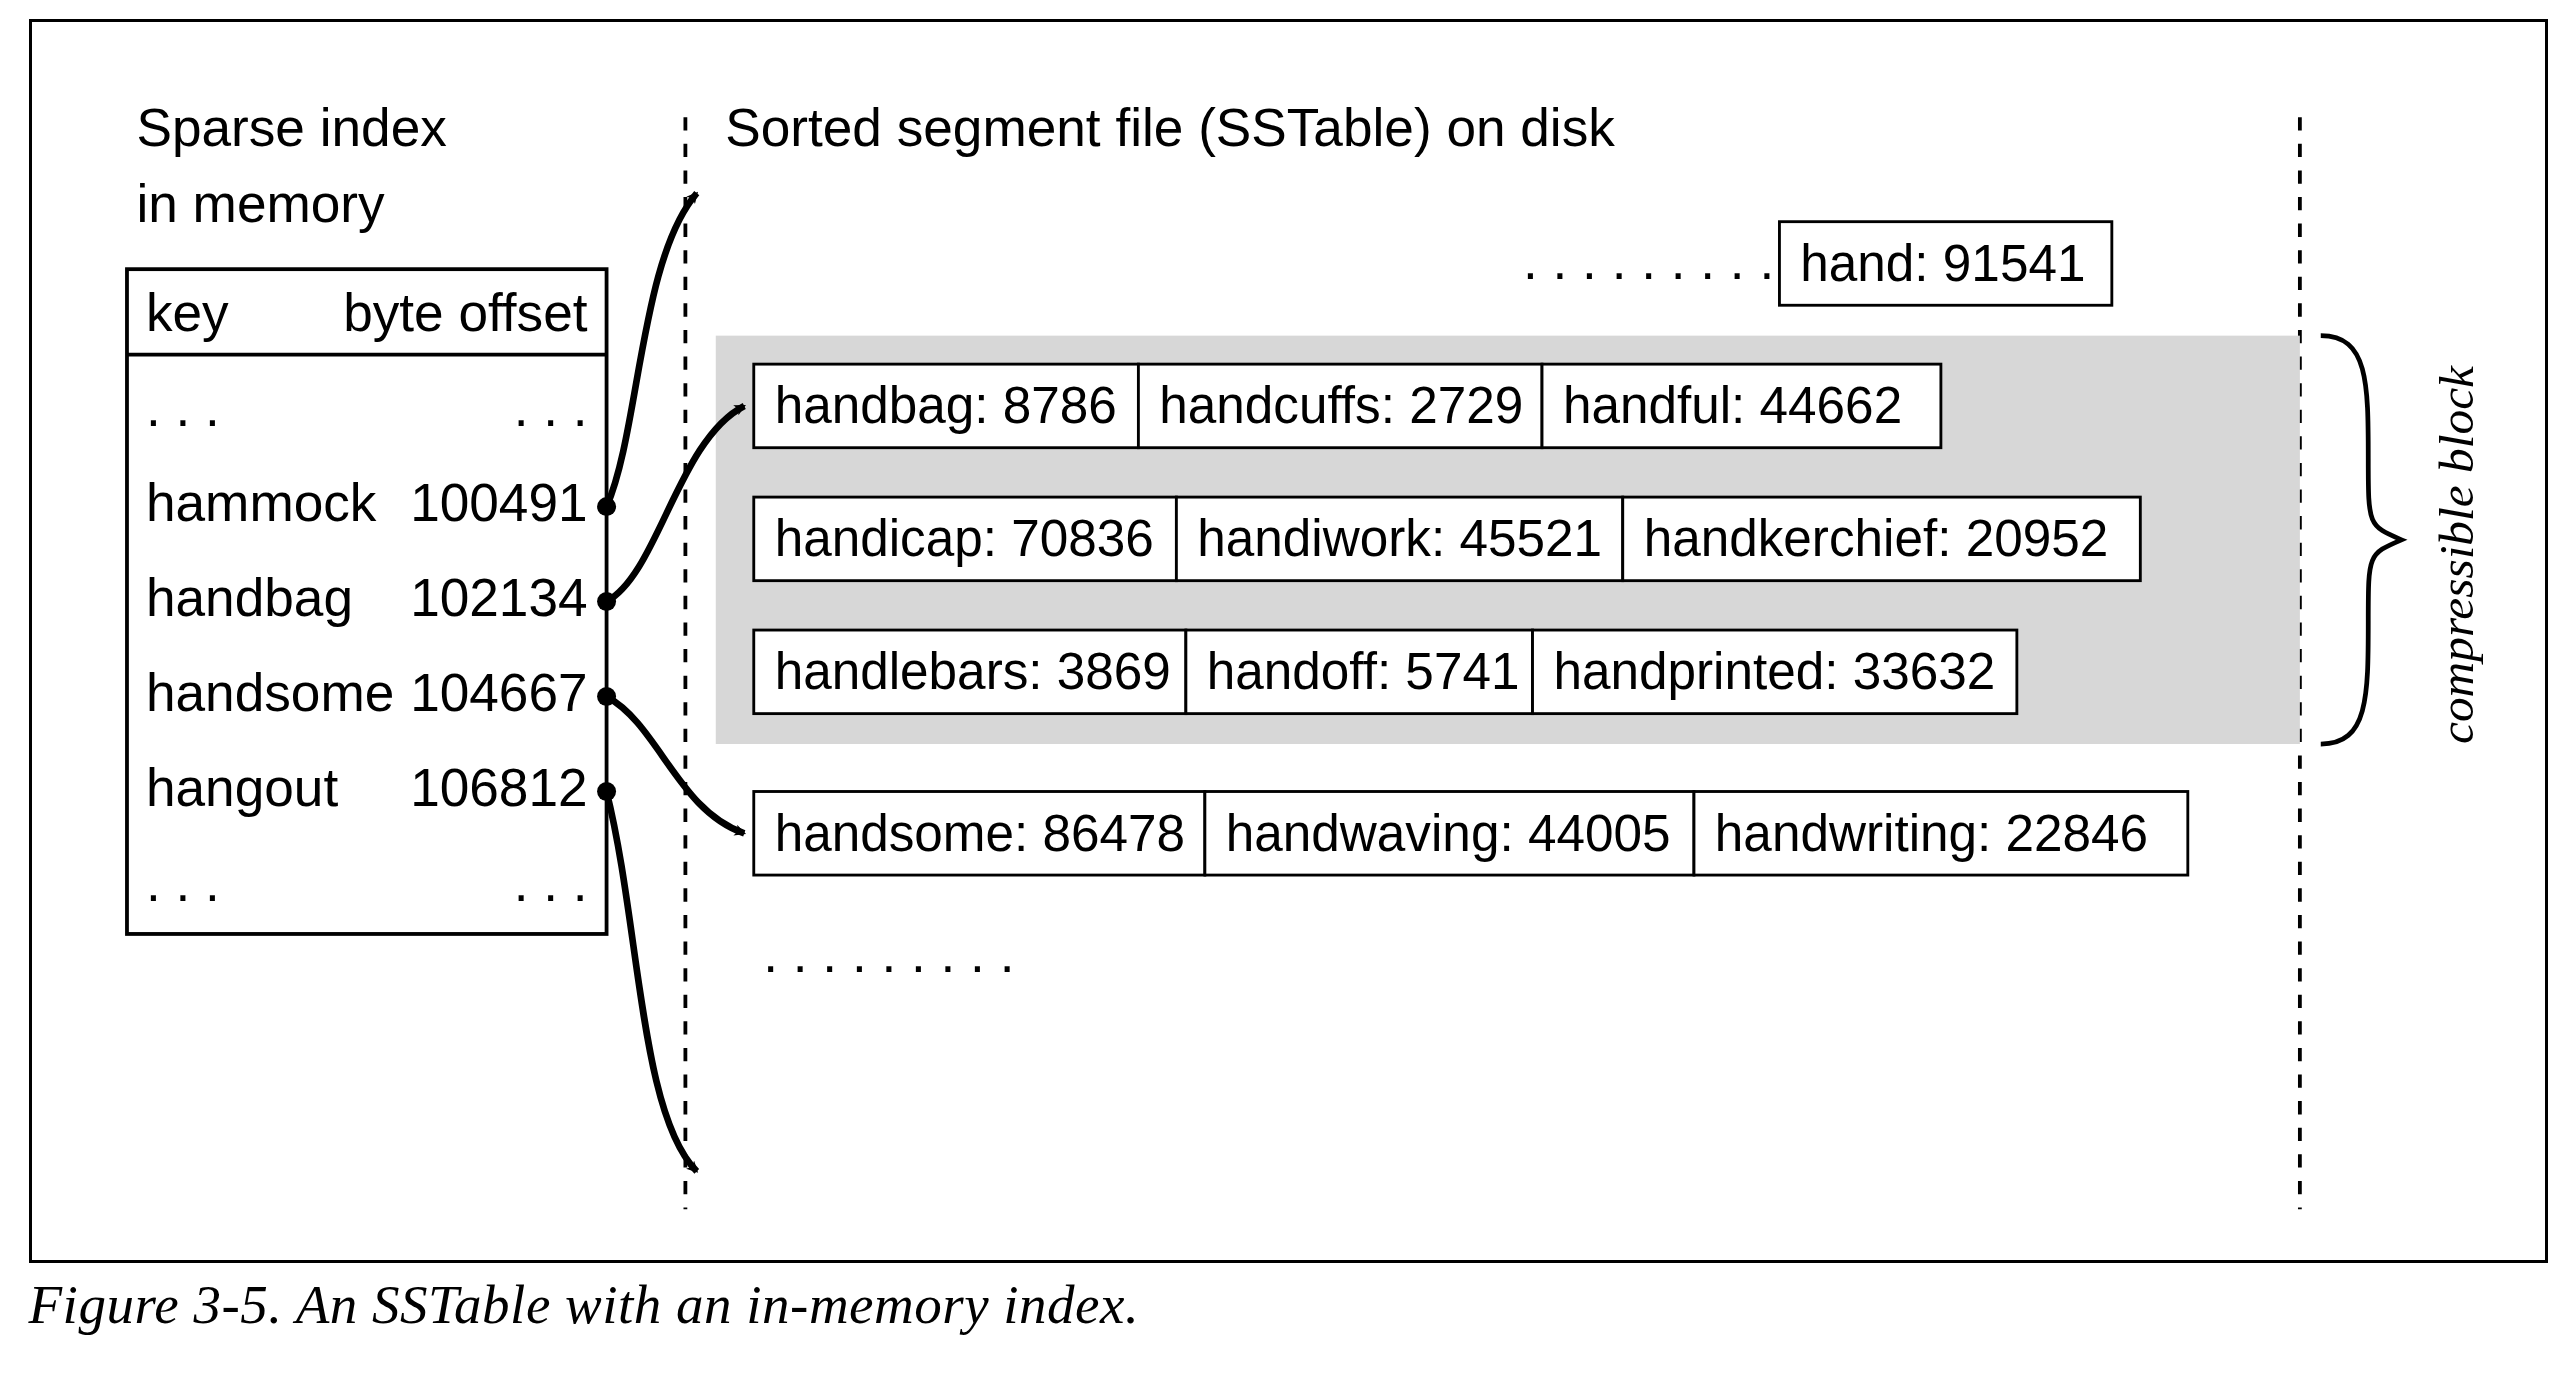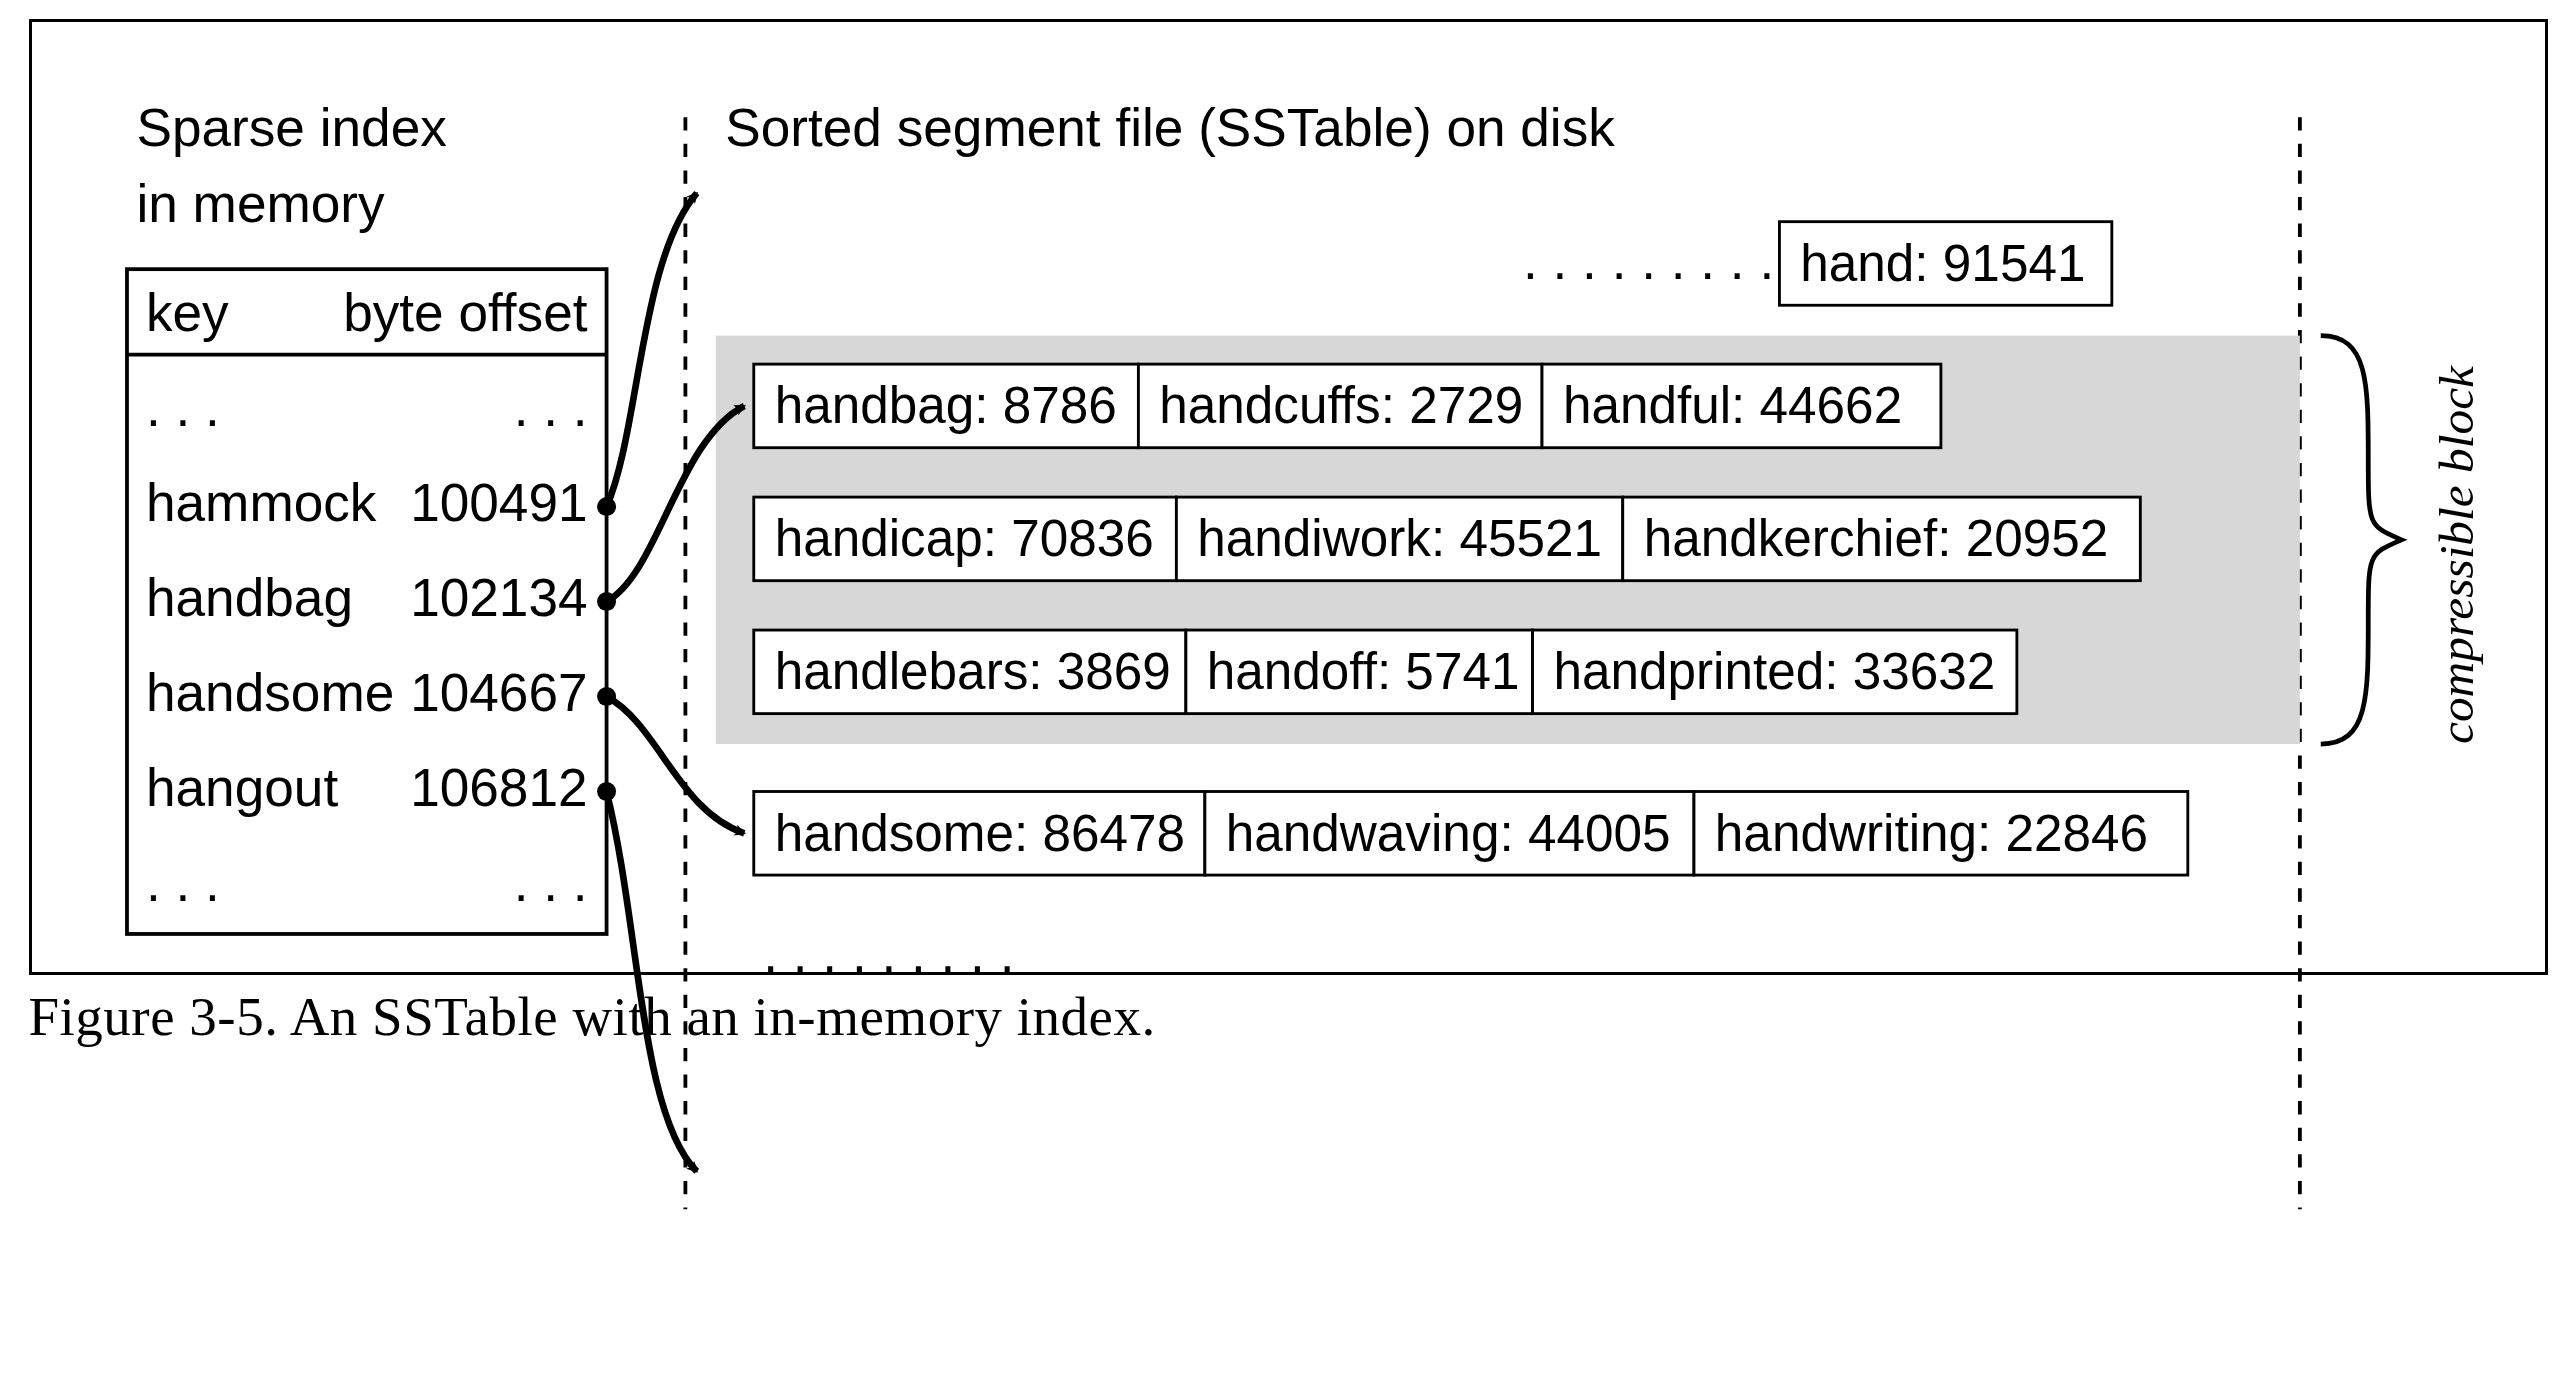--- a/index.html
+++ b/index.html
@@ -12,26 +12,27 @@
   .page {
     width: 2576px;
     height: 1375px;
     position: relative;
     box-sizing: border-box;
     padding: 19px 28.5px 0 28.5px;
   }
   .outer-frame {
     position: relative;
     width: 2519px;
-    height: 956px;
+    height: 1244px;
     border: 3.8px solid #000;
     box-sizing: border-box;
   }
   .caption {
     margin-top: 9.5px;
+    font-style: italic;
     font-size: 55px;
     letter-spacing: 0.5px;
   }
   
   svg { display: block; }
   .label-text {
     font-family: Arial, Helvetica, sans-serif;
     font-size: 56px;
     fill: #000;
   }

